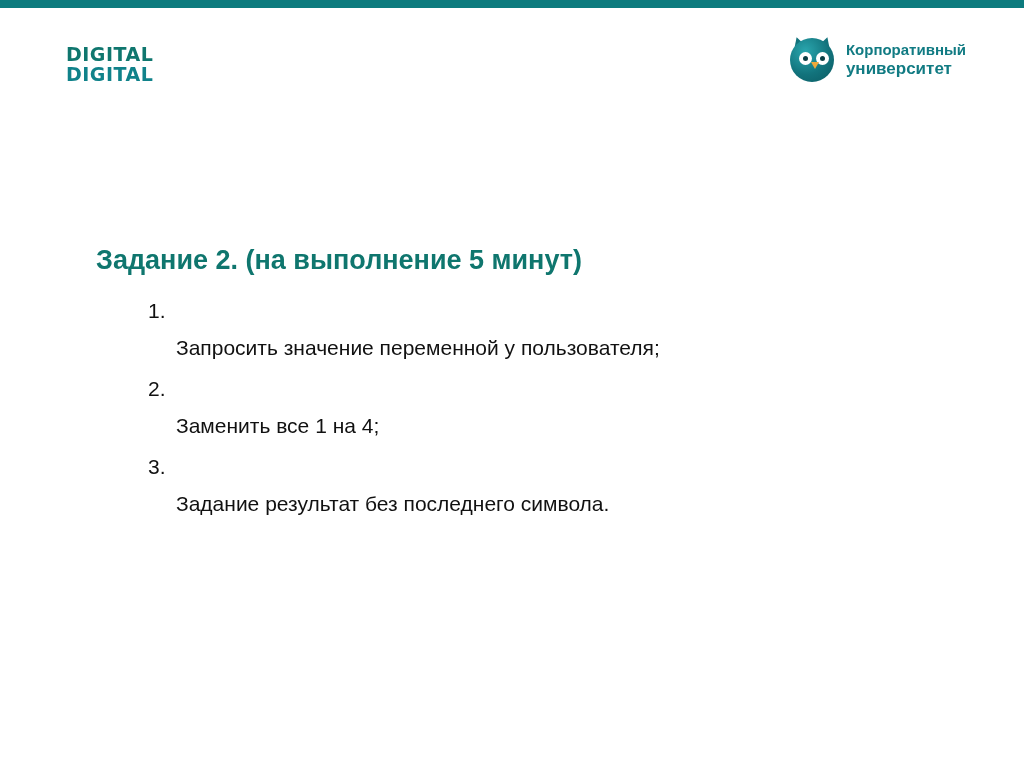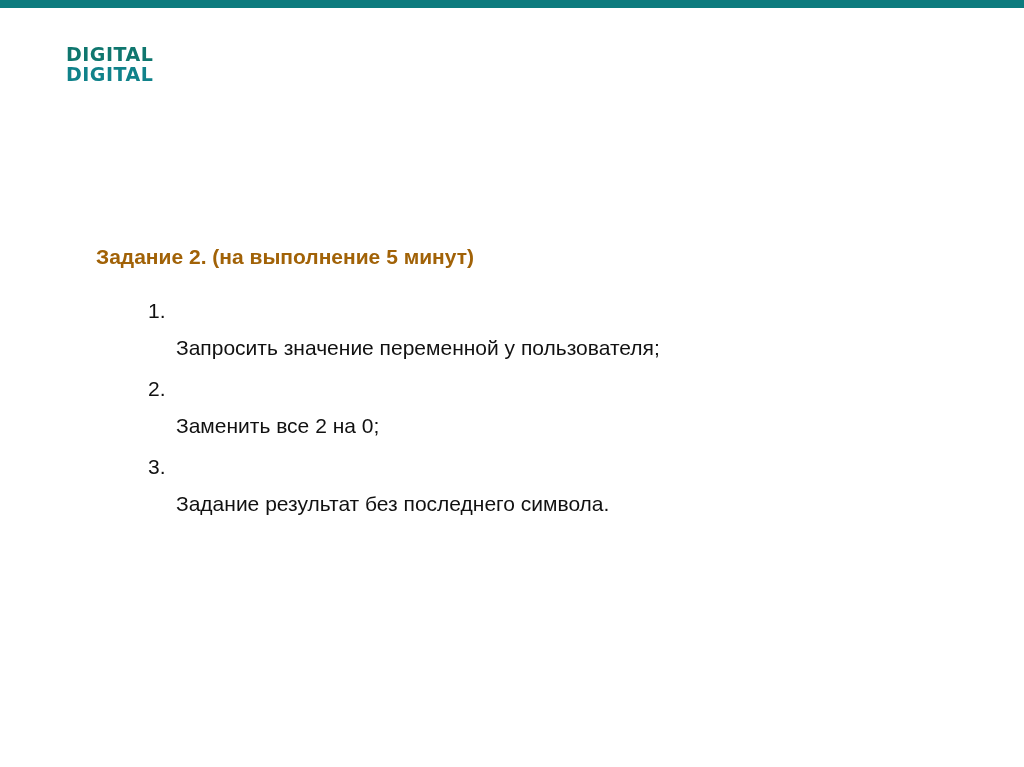--- a/index.html
+++ b/index.html
@@ -150,23 +150,23 @@
     display: block;
     font-size: 17px;
     font-weight: bold;
     color: #117b83;
   }
   
   .content-title {
     position: absolute;
     left: 96px;
     top: 245px;
-    font-size: 21px;
-    font-weight: bold;
-    color: #a16207;
+    font-size: 27px;
+    font-weight: bold;
+    color: #0f766e;
   }
   .task-list {
     position: absolute;
     left: 148px;
     top: 300px;
     margin: 0;
     padding: 0;
     list-style: none;
   }
   .task-list li {
@@ -192,31 +192,50 @@
 
 <div class="slide">
 
   <div class="top-bar"></div>
 
   <div class="dd-logo">
     <span class="dd-line">DIGITAL</span>
     <span class="dd-line second">DIGITAL</span>
   </div>
 
+  <div class="corp-logo">
+    <div class="owl">
+      <div class="owl-ear left"></div>
+      <div class="owl-ear right"></div>
+      <div class="owl-body">
+        <div class="owl-eye left">
+          <div class="owl-pupil"></div>
+        </div>
+        <div class="owl-eye right">
+          <div class="owl-pupil"></div>
+        </div>
+        <div class="owl-beak"></div>
+      </div>
+    </div>
+    <div class="corp-text">
+      <span class="l1">Корпоративный</span>
+      <span class="l2">университет</span>
+    </div>
+  </div>
 
   <div class="content-title">Задание 2. (на выполнение 5 минут)</div>
 
   <ol class="task-list">
     <li>
       <span class="task-num">1.</span>
       <span class="task-text">Запросить значение переменной у пользователя;</span>
     </li>
     <li>
       <span class="task-num">2.</span>
-      <span class="task-text">Заменить все 2 на 0;</span>
+      <span class="task-text">Заменить все 1 на 4;</span>
     </li>
     <li>
       <span class="task-num">3.</span>
       <span class="task-text">Задание результат без последнего символа.</span>
     </li>
   </ol>
 
 
 </div>
 

